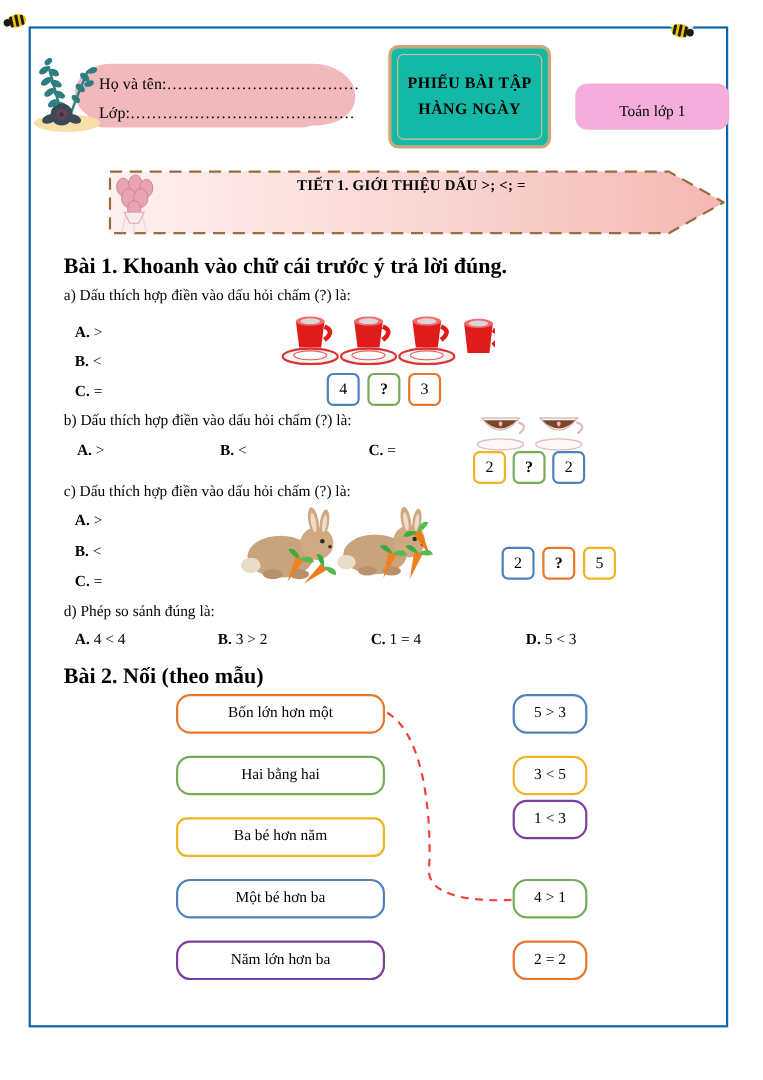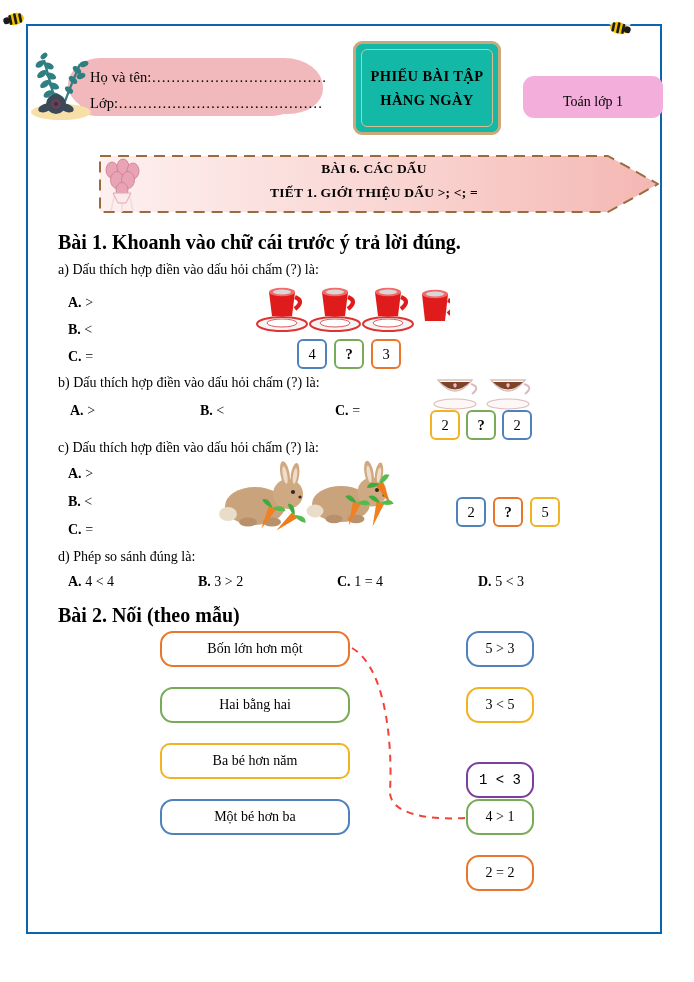--- a/index.html
+++ b/index.html
@@ -294,21 +294,20 @@
       <ellipse cx="29" cy="37" rx="6" ry="7.5"></ellipse>
     </g>
     <g stroke="#f3dbdf" stroke-width="1.6" fill="none">
       <path d="M22 40 L18 58"></path>
         <path d="M29 42 L29 59"></path>
         <path d="M36 40 L40 58"></path>
     </g>
     <path d="M20 40 L38 40 L33 50 L25 50 Z" fill="#fbe9ec" stroke="#dca9b5" stroke-width="1"></path>
   </svg>
   <div class="banner-text">
-    <div class="l1">BÀI 6. CÁC DẤU</div>
     <div class="l2">TIẾT 1. GIỚI THIỆU DẤU &gt;; &lt;; =</div>
   </div>
 </div>
 
 <div class="body-area">
 
   <div class="q-head" style="left:58px; top:231px;">Bài 1. Khoanh vào chữ cái trước ý trả lời đúng.</div>
 
   <div class="q-sub" style="left:58px; top:262px;">a) Dấu thích hợp điền vào dấu hỏi chấm (?) là:</div>
   <div class="opt" style="left:68px; top:295px;"><b>A.</b> <span>&gt;</span></div>
@@ -448,24 +447,25 @@
   <div class="opt" style="left:198px; top:574px;"><b>B.</b> <span>3 &gt; 2</span></div>
   <div class="opt" style="left:337px; top:574px;"><b>C.</b> <span>1 = 4</span></div>
   <div class="opt" style="left:478px; top:574px;"><b>D.</b> <span>5 &lt; 3</span></div>
 
   <div class="q-head" style="left:58px; top:604px;">Bài 2. Nối (theo mẫu)</div>
 
   <div class="match-box match-left" style="top:631px; border-color:#e8762c;">Bốn lớn hơn một</div>
   <div class="match-box match-left" style="top:687px; border-color:#77ab59;">Hai bằng hai</div>
   <div class="match-box match-left" style="top:743px; border-color:#f2b322;border-radius:10px;">Ba bé hơn năm</div>
   <div class="match-box match-left" style="top:799px; border-color:#4f81bd;">Một bé hơn ba</div>
+  <div class="match-box match-left" style="top:855px; border-color:#7b3fa0;">Năm lớn hơn ba</div>
 
   <div class="match-box match-right" style="top:631px; border-color:#4f81bd;">5 &gt; 3</div>
   <div class="match-box match-right" style="top:687px; border-color:#f2b322;">3 &lt; 5</div>
-  <div class="match-box match-right" style="top:762px; border-color:#7b3fa0;font-family:Liberation Mono, monospace;">1 &lt; 3</div>
+  <div class="match-box match-right" style="top:727px; border-color:#7b3fa0;">1 &lt; 3</div>
   <div class="match-box match-right" style="top:799px; border-color:#77ab59;">4 &gt; 1</div>
   <div class="match-box match-right" style="top:855px; border-color:#e8762c;">2 = 2</div>
 
   <svg class="link-svg" viewBox="0 0 160 220">
     <path d="M22 18 C60 40, 62 130, 60 160 C58 185, 100 190, 136 188" stroke="#f0433a" stroke-width="2" fill="none" stroke-dasharray="7 6"></path>
   </svg>
 
 </div>
 
 </body></html>

